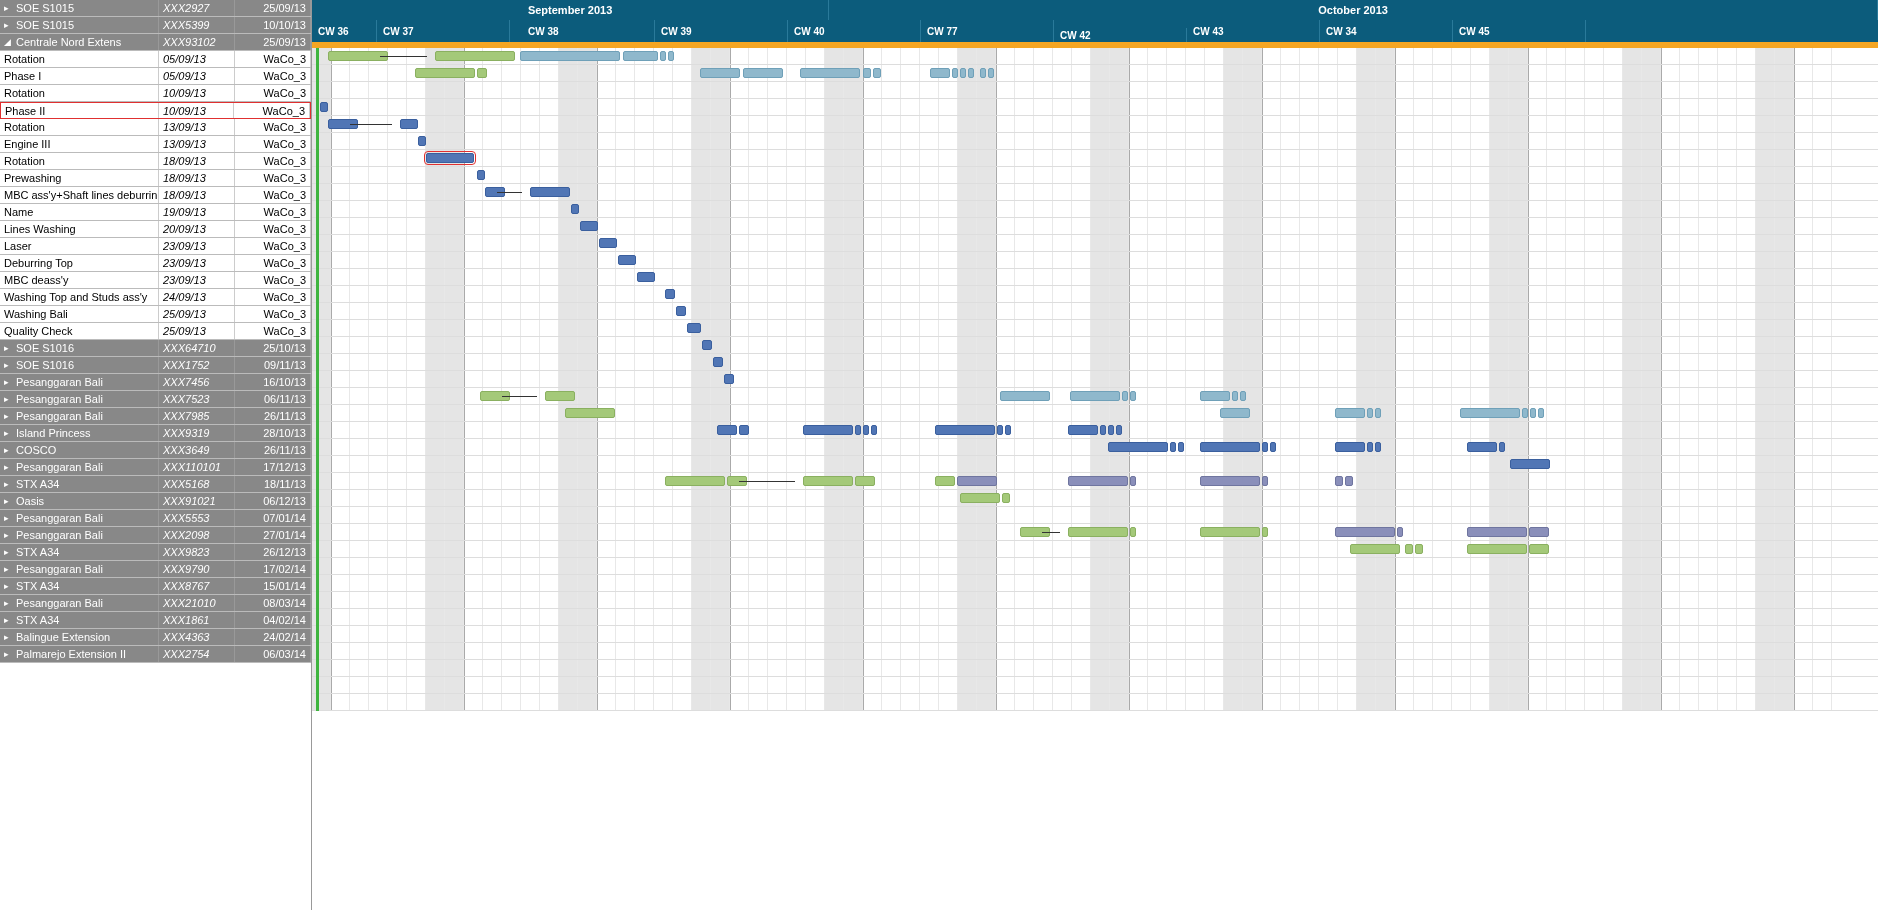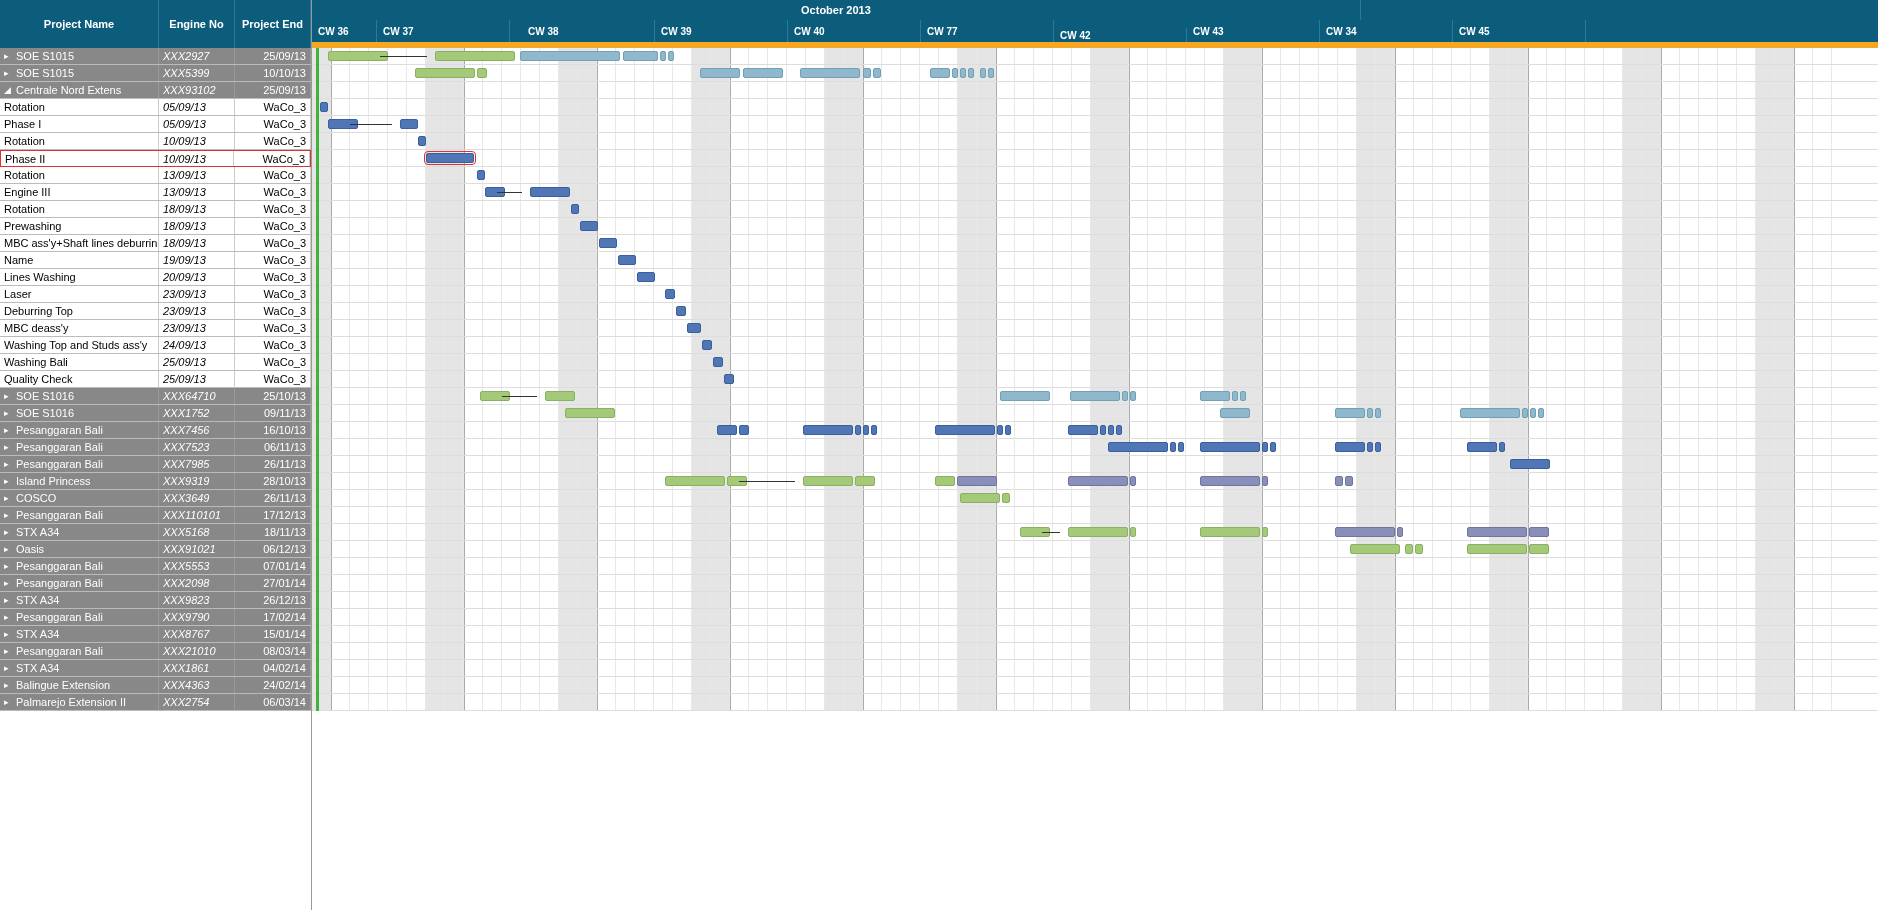--- a/index.html
+++ b/index.html
@@ -55,25 +55,20 @@
 .bar.lblue { background: #8fb8cc; border: 1px solid #6fa0b8; }
 .bar.purple { background: #8a8fba; border: 1px solid #6f759f; }
 .bar.selected-bar { outline: 1px solid #e03030; outline-offset: 1px; }
 .link { position: absolute; height: 1px; background: #333; top: 8px; z-index: 2; }
 </style>
 </head>
 <body>
 
 <div class="gantt-container">
   <div class="left-panel">
-    <div class="left-header">
-      <div class="col col-name">Project Name</div>
-      <div class="col col-engine">Engine No</div>
-      <div class="col col-end">Project End</div>
-    </div>
     <div class="left-rows" id="left-rows">
         <div class="row group">
           <div class="cell cell-name">
             <span class="expand-icon">▸</span>
             <span>SOE S1015</span>
           </div>
           <div class="cell cell-engine">XXX2927</div>
           <div class="cell cell-end">25/09/13</div>
         </div>
         <div class="row group">
@@ -361,20 +356,21 @@
             <span>Palmarejo Extension II</span>
           </div>
           <div class="cell cell-engine">XXX2754</div>
           <div class="cell cell-end">06/03/14</div>
         </div>
       </div>
   </div>
   <div class="right-panel">
     <div class="right-header">
       <div class="month-row" id="month-row">
+          <div class="month-cell" style="width: 517.2px;">September 2013</div>
           <div class="month-cell" style="width: 1048.8px;">October 2013</div>
         </div>
       <div class="week-row" id="week-row">
           <div class="week-cell" style="width: 65px;">CW 36</div>
           <div class="week-cell" style="width: 133px;">CW 37</div>
           <div class="week-cell" style="width: 133px; margin-left: 12px;">CW 38</div>
           <div class="week-cell" style="width: 133px;">CW 39</div>
           <div class="week-cell" style="width: 133px;">CW 40</div>
           <div class="week-cell" style="width: 133px;">CW 77</div>
           <div class="week-cell" style="width: 133px; margin-top: 8px;">CW 42</div>

